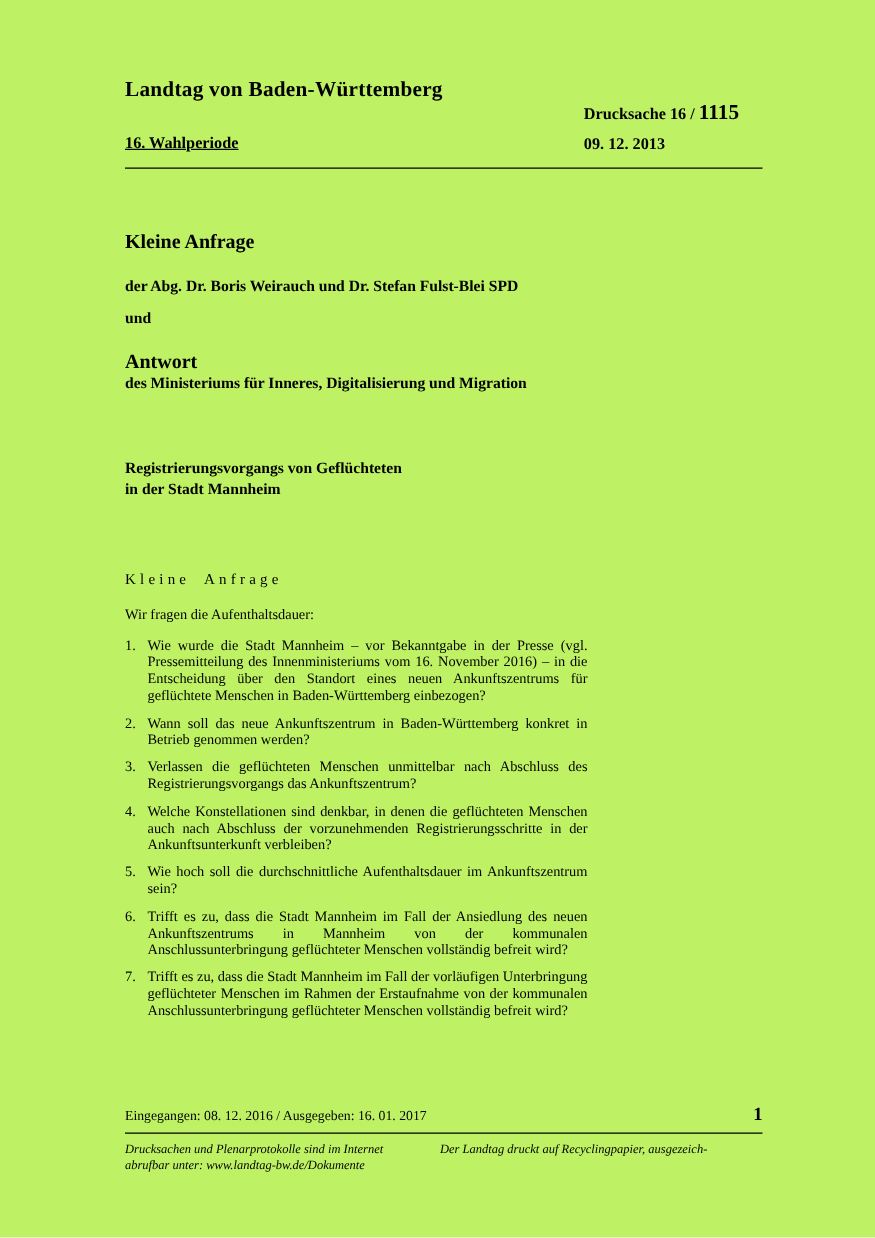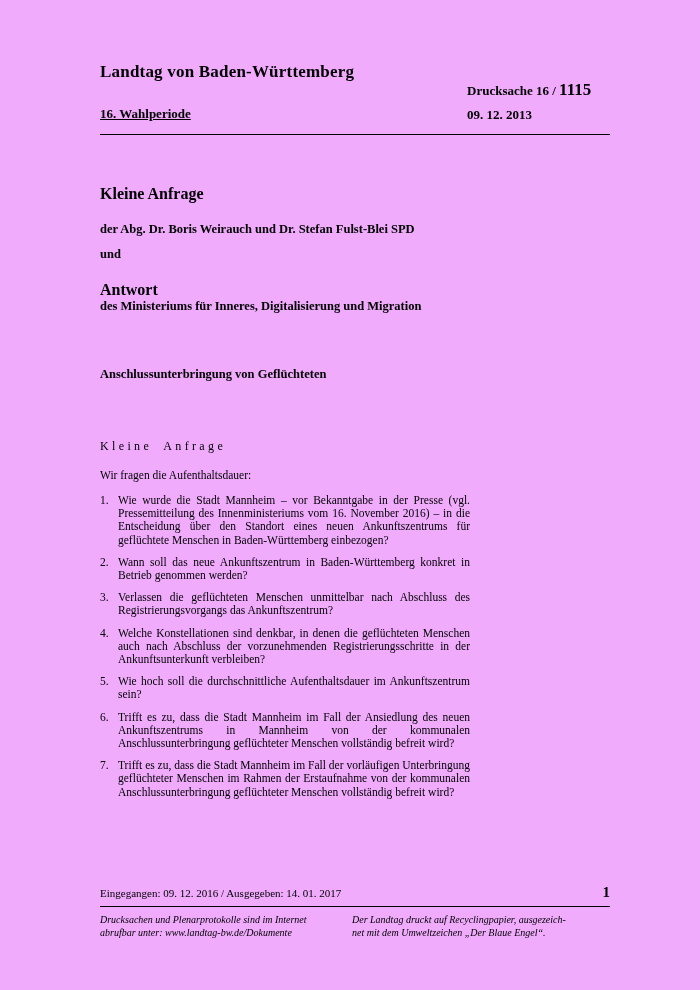--- a/index.html
+++ b/index.html
@@ -1,20 +1,20 @@
 <!DOCTYPE html>
 <html lang="de"><head>
 <meta charset="utf-8">
 <style>
   html, body { margin:0; padding:0; background:#ffffff; }
   .page {
     position:relative;
     width:700px; height:990px;
     margin:0 auto;
-    background:#f0abfc;
+    background:#bef264;
     color:#000;
     font-family:"Liberation Serif","DejaVu Serif",serif;
     overflow:hidden;
   }
   .content { position:absolute; left:100px; top:0; width:510px; }
 
   
   .doc-header { position:relative; margin-top:62px; }
   .publisher { font-size:17px; font-weight:bold; letter-spacing:0.2px; }
   .period { font-size:13px; font-weight:bold; margin-top:24px;text-decoration:underline; }
@@ -75,21 +75,22 @@
     </header>
     <hr class="rule">
 
     <section class="body-col">
       <div class="h-request">Kleine Anfrage</div>
       <div class="authors">der Abg. Dr. Boris Weirauch und Dr. Stefan Fulst-Blei SPD</div>
       <div class="connector">und</div>
       <div class="h-answer">Antwort</div>
       <div class="ministry">des Ministeriums für Inneres, Digitalisierung und Migration</div>
       <div class="subject">
-        <div>Anschlussunterbringung von Geflüchteten</div>
+        <div>Registrierungsvorgangs von Geflüchteten</div>
+        <div>in der Stadt Mannheim</div>
       </div>
     </section>
 
     <section class="body-col">
       <div class="section-heading">Kleine Anfrage</div>
       <div class="intro">Wir fragen die Aufenthaltsdauer:</div>
 
       <div class="questions">
         <div class="question">
           <span class="qnum">1.</span>
@@ -119,28 +120,27 @@
           <span class="qnum">7.</span>
           <span>Trifft es zu, dass die Stadt Mannheim im Fall der vorläufigen Unterbringung geflüchteter Menschen im Rahmen der Erstaufnahme von der kommunalen Anschlussunterbringung geflüchteter Menschen vollständig befreit wird?</span>
         </div>
       </div>
     </section>
 
   </div>
 
   <footer class="footer">
     <div class="footer-line">
-      <span class="dates-line">Eingegangen: 09. 12. 2016 / Ausgegeben: 14. 01. 2017</span>
+      <span class="dates-line">Eingegangen: 08. 12. 2016 / Ausgegeben: 16. 01. 2017</span>
       <span class="page-number">1</span>
     </div>
     <hr class="rule">
     <div class="notes">
       <div class="note-left">
         <div>Drucksachen und Plenarprotokolle sind im Internet</div>
         <div>abrufbar unter: www.landtag-bw.de/Dokumente</div>
       </div>
       <div class="note-right">
         <div>Der Landtag druckt auf Recyclingpapier, ausgezeich-</div>
-        <div>net mit dem Umweltzeichen „Der Blaue Engel“.</div>
       </div>
     </div>
   </footer>
 </div>
 
 </body></html>

